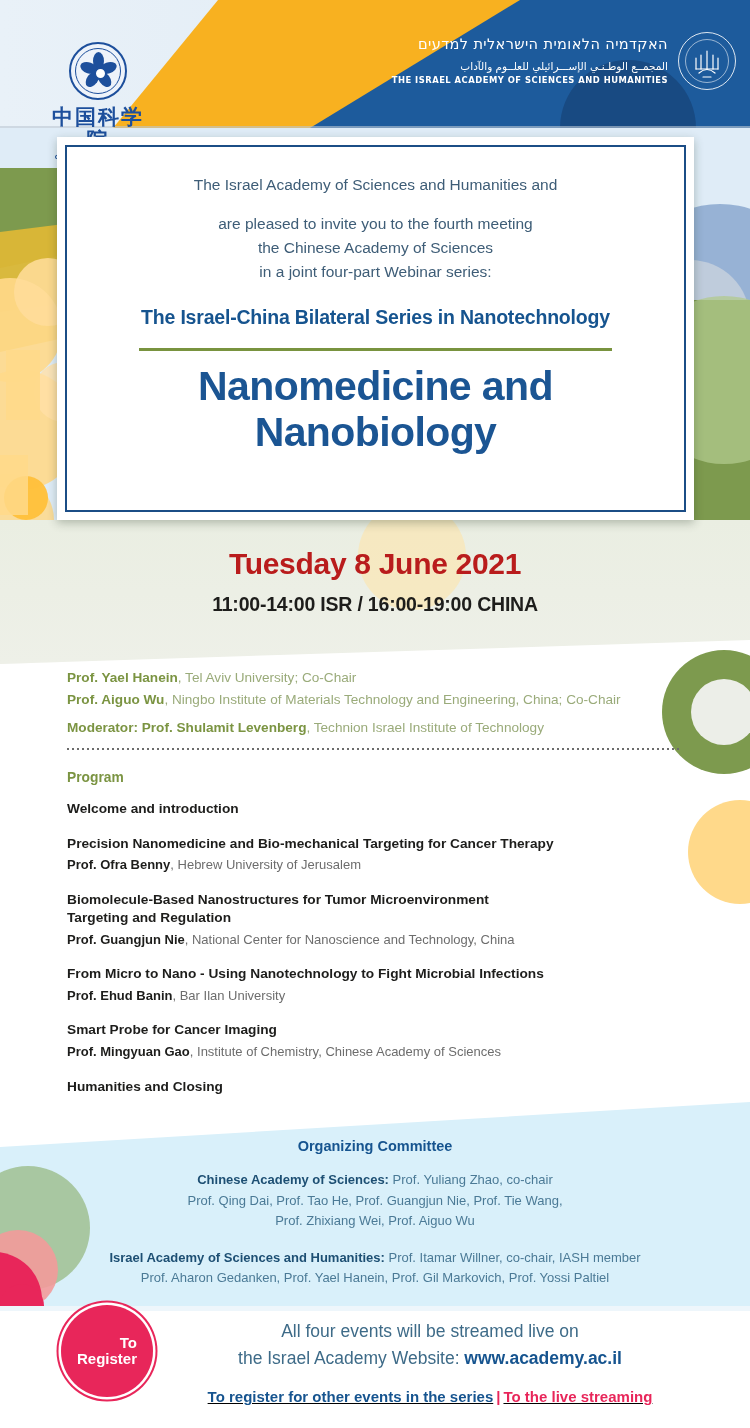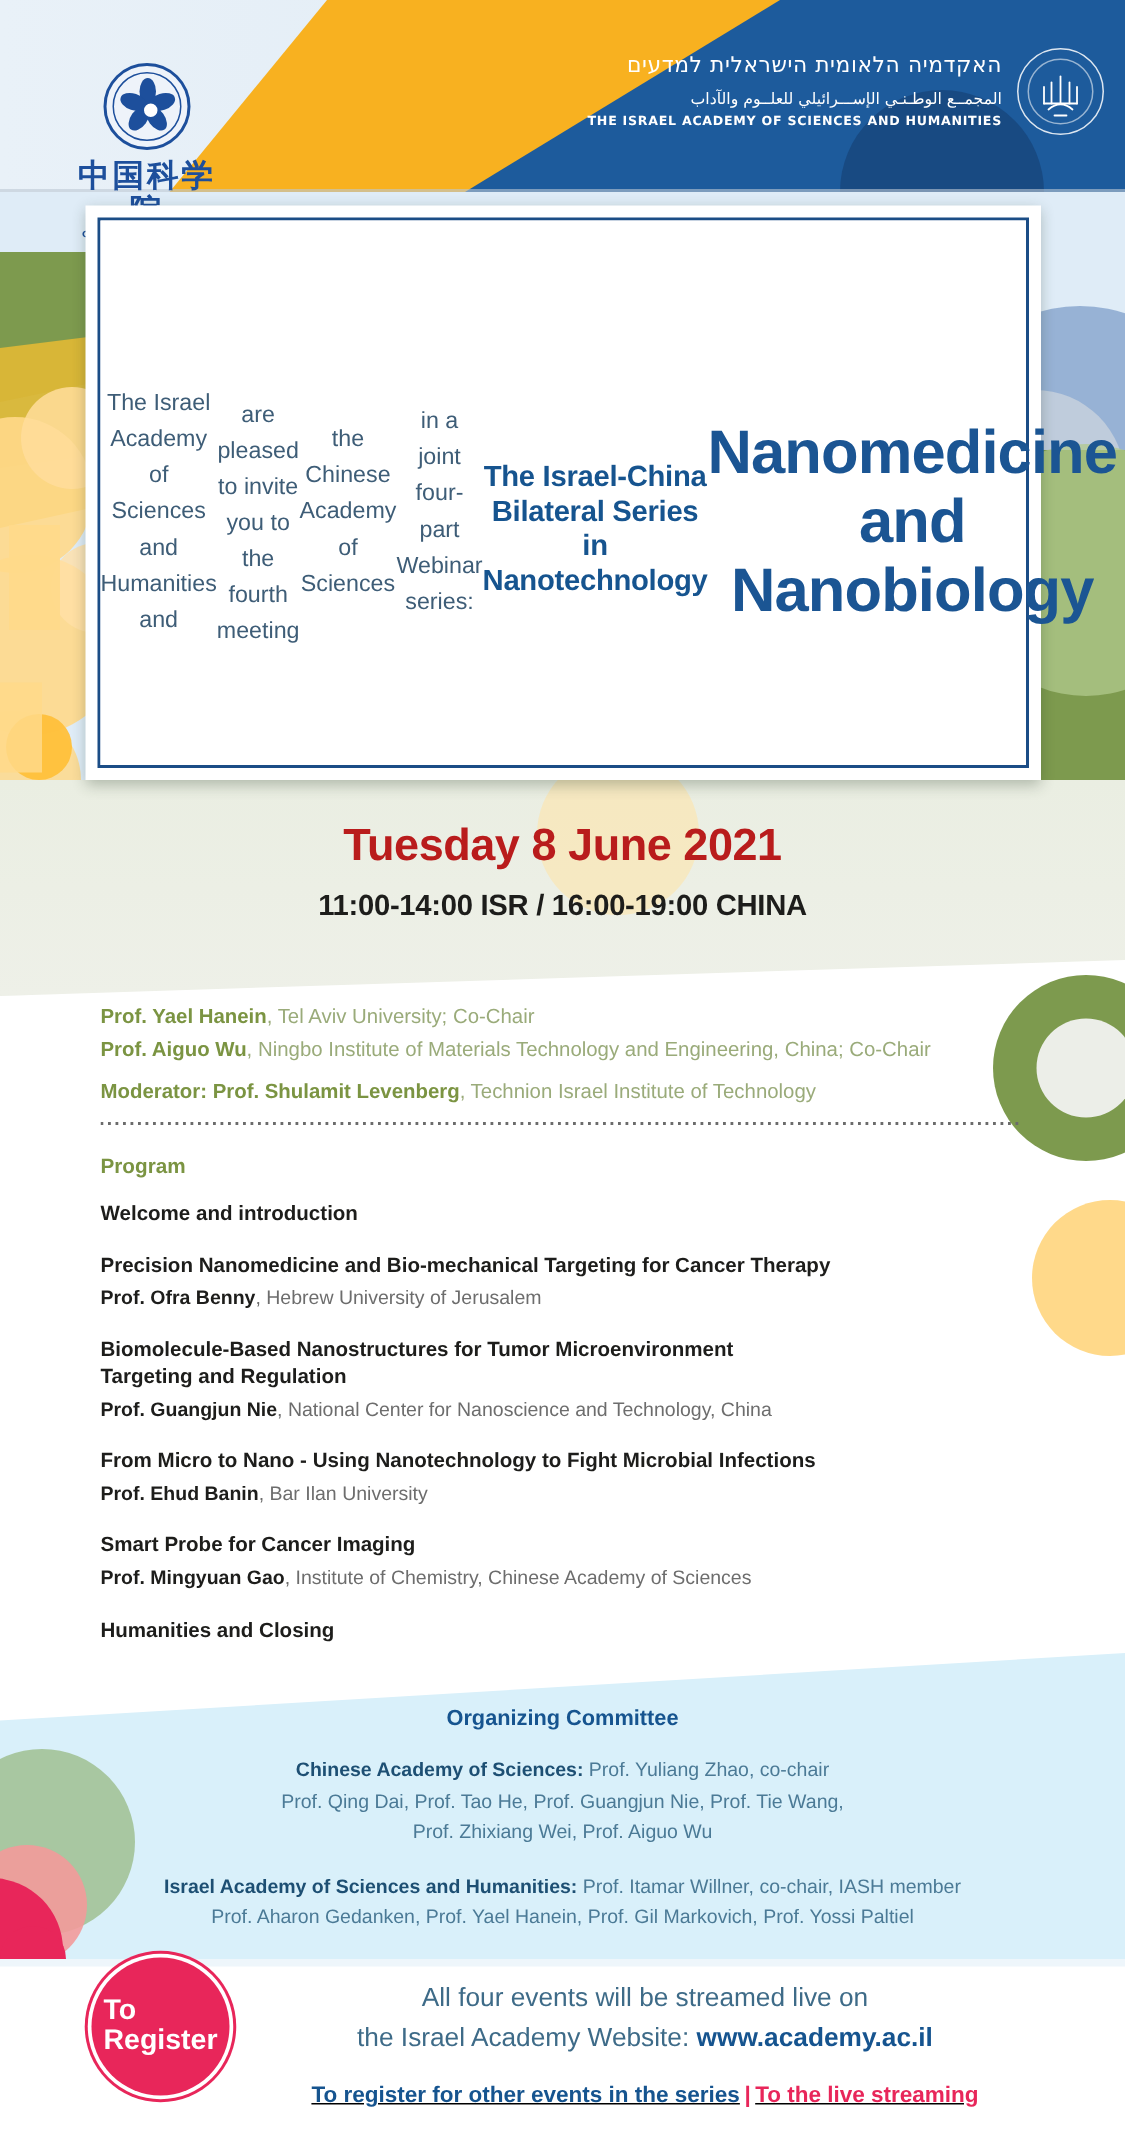--- a/index.html
+++ b/index.html
@@ -38,21 +38,21 @@
   .iash-en{font-size:8.4px;letter-spacing:.5px;margin-top:2px;font-weight:bold;}
   .iash-emblem{width:56px;height:56px;border-radius:50%;border:1.2px solid rgba(255,255,255,.85);
       position:relative;flex:0 0 56px;}
   .iash-emblem .in{position:absolute;left:6px;top:6px;right:6px;bottom:6px;border:1px solid rgba(255,255,255,.55);border-radius:50%;}
 
   
   .card-outer{position:absolute;left:57px;top:137px;width:637px;height:383px;
      background:#fff;z-index:4;box-shadow:0 3px 9px rgba(40,60,40,.30);}
   .card-inner{position:absolute;left:8px;top:8px;right:8px;bottom:8px;border:2px solid #1b4d86;}
   .card-pad{position:absolute;left:10px;top:10px;right:10px;bottom:10px;background:#fff;
-     display:flex;flex-direction:row;align-items:center;padding-top:26px;box-sizing:border-box;}
+     display:flex;flex-direction:column;align-items:center;padding-top:26px;box-sizing:border-box;}
 
   .intro{color:#3e5d77;font-size:15.5px;line-height:1.55;text-align:center;font-family:"Liberation Sans",sans-serif;}
   .intro2{margin-top:15px;}
   .series-title{color:#16548f;font-size:19.5px;font-weight:bold;text-align:center;margin-top:22px;
       font-family:"Liberation Sans",sans-serif;letter-spacing:-.2px;}
   .rule{width:473px;height:3px;background:#79933f;margin-top:19px;}
   .main-title{color:#1b5593;font-size:41px;font-weight:bold;text-align:center;margin-top:13px;
       line-height:1.12;font-family:"Liberation Sans",sans-serif;letter-spacing:-.6px;}
 
   
@@ -85,21 +85,21 @@
       font-family:"Liberation Sans",sans-serif;color:#3e6b88;}
   .oc-title{color:#16548f;font-weight:bold;font-size:14.5px;}
   .oc-block{margin-top:16px;font-size:13px;line-height:1.58;color:#4b7a96;}
   .oc-block b{color:#1d4f73;font-weight:bold;}
   .oc-block.second{margin-top:16px;}
 
   
   .reg-badge{position:absolute;left:61px;top:1305px;width:92px;height:92px;border-radius:50%;
       background:#e8265a;z-index:6;display:flex;align-items:center;justify-content:center;
       box-shadow:0 0 0 2.5px #fff, 0 0 0 4.5px #e8265a;}
-  .reg-badge span{color:#fff;font-weight:bold;font-size:19px;line-height:1.06;text-align:left;
+  .reg-badge span{color:#fff;font-weight:bold;font-size:15px;line-height:1.06;text-align:right;
       font-family:"Liberation Sans",sans-serif;}
 
   
   .foot{position:absolute;left:150px;top:1318px;width:560px;z-index:5;text-align:center;
       font-family:"Liberation Sans",sans-serif;}
   .foot-l1{color:#3e6b88;font-size:17.5px;line-height:1.55;}
   .foot-l1 b{color:#16548f;font-weight:bold;}
   .foot-links{margin-top:16px;font-size:15px;font-weight:bold;text-decoration:underline;}
   .lnk-blue{color:#16548f;}
   .sep{color:#e8265a;padding:0 3px;}

